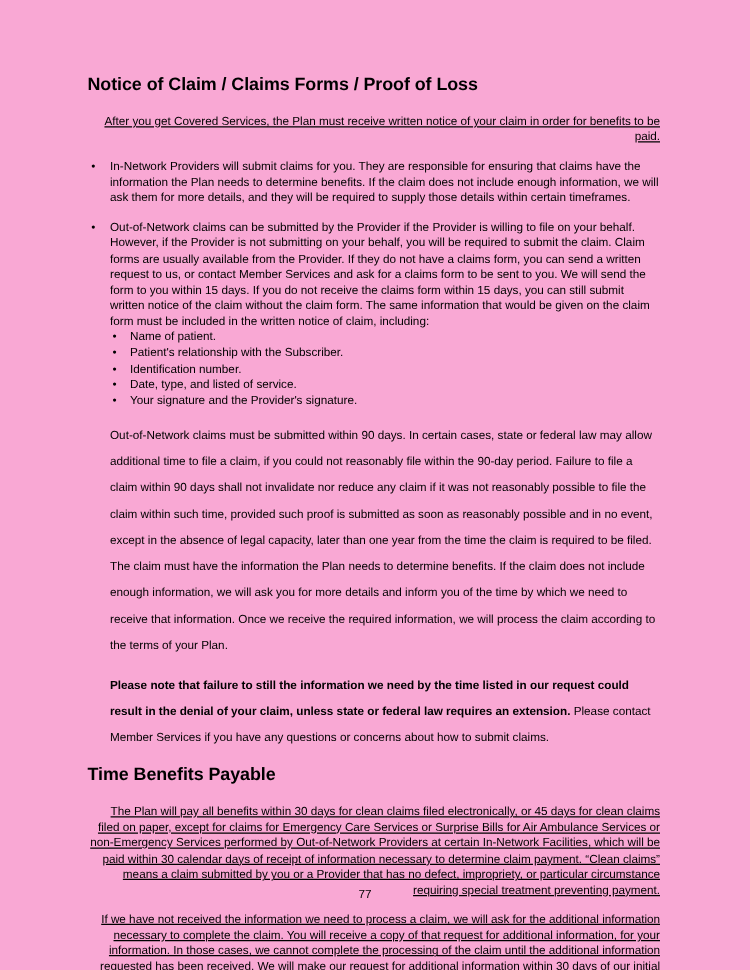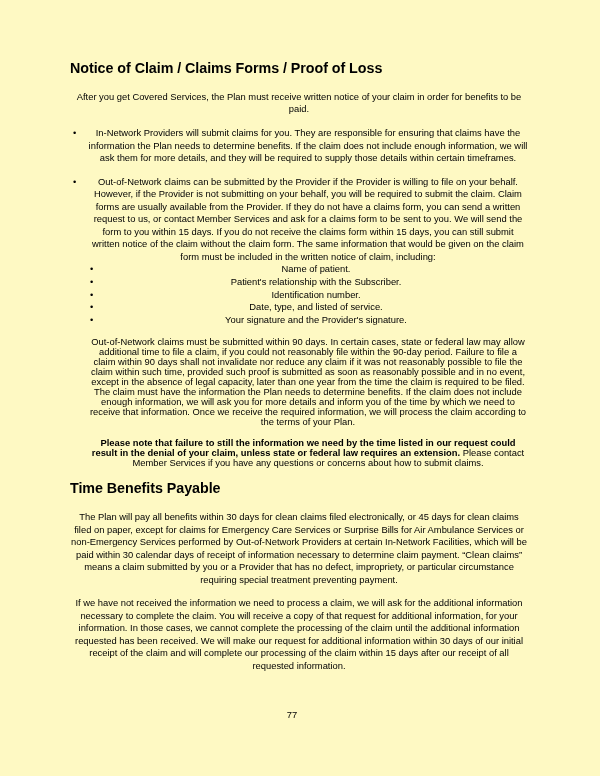--- a/index.html
+++ b/index.html
@@ -12,21 +12,21 @@
     width: 600px;
     height: 776px;
     font-family: "Liberation Sans", sans-serif;
     color: #000000;
     -webkit-font-smoothing: antialiased;
   }
   .page {
     position: relative;
     width: 600px;
     height: 776px;
-    background: #fef9c3;
+    background: #f9a8d4;
     box-sizing: border-box;
     padding: 0;
     overflow: hidden;
   }
   .content {
     position: absolute;
     left: 70px;
     top: 60px;
     width: 458px;
   }
@@ -38,35 +38,35 @@
     letter-spacing: -0.05px;
   }
   h1.section-heading.second {
     margin-top: 12px;
     margin-bottom: 13px;
   }
   p.body-text {
     font-size: 9.4px;
     line-height: 12.55px;
     margin: 0 0 11px 0;
-    text-align: center;
+    text-align: right;
     letter-spacing: -0.01px;
+    text-decoration: underline;
   }
   ul.bullets {
     list-style: none;
     margin: 0 0 0 0;
     padding: 0;
   }
   ul.bullets > li {
     position: relative;
     padding-left: 18px;
     font-size: 9.4px;
     line-height: 12.55px;
     margin: 0 0 11px 0;
-    text-align: center;
   }
   ul.bullets > li:last-child {
     margin-bottom: 0;
   }
   ul.bullets > li::before {
     content: "\2022";
     position: absolute;
     left: 3px;
     top: 0;
     font-size: 9.4px;
@@ -90,21 +90,21 @@
   ul.sub-bullets > li::before {
     content: "\2022";
     position: absolute;
     left: 2px;
     top: 0;
     font-size: 9.4px;
     line-height: 12.55px;
   }
   .sub-para {
     font-size: 9.4px;
-    line-height: 10px;
+    line-height: 21px;
     margin: 11px 0 0 0;
   }
   .sub-para.note {
     margin-top: 11px;
   }
   .bold {
     font-weight: bold;
   }
   .page-number {
     position: absolute;

